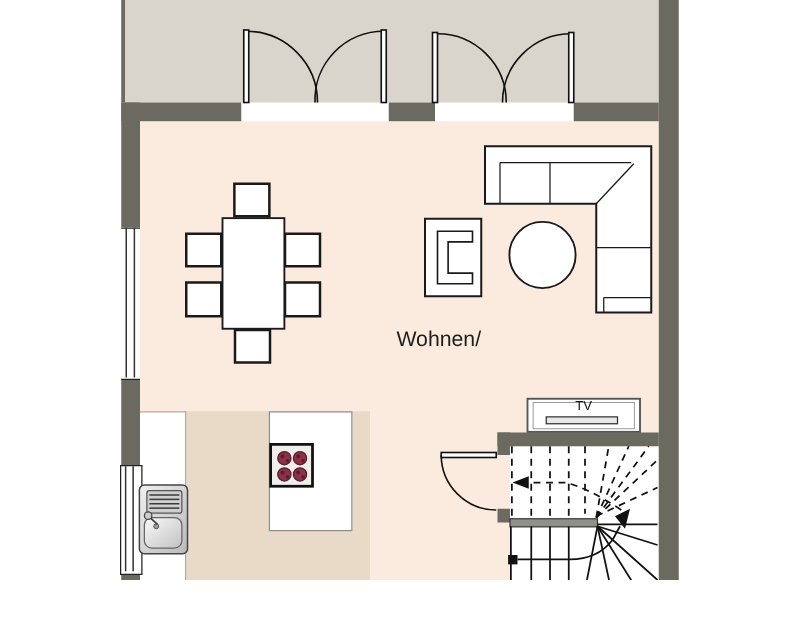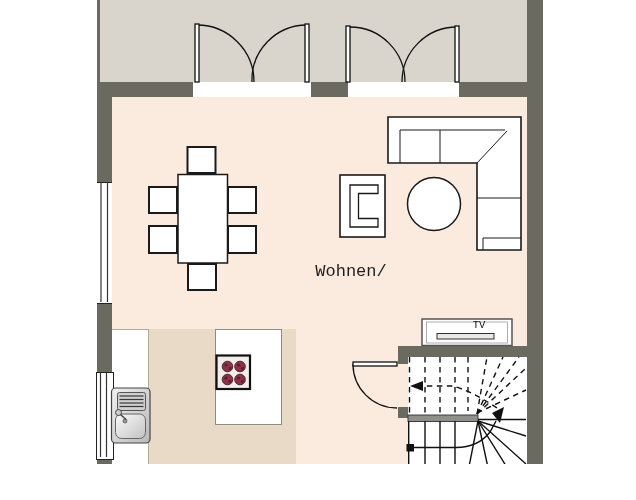--- a/index.html
+++ b/index.html
@@ -1,26 +1,26 @@
 <!DOCTYPE html>
 <html><head>
 <meta charset="utf-8">
 <style>
   html,body{margin:0;padding:0;background:#fff;}
   #plan{position:relative;width:636px;height:464px;background:#ffffff;overflow:hidden;
-        font-family:Liberation Mono, monospace;}
+        font-family:Liberation Sans, sans-serif;}
   .wall{position:absolute;background:#6a6a61;}
   .floor-main{position:absolute;background:#fbebdf;}
   .floor-terrace{position:absolute;background:#d9d5cc;}
   .floor-kitchen{position:absolute;background:#e9dac7;}
   .white{position:absolute;background:#ffffff;}
   svg{position:absolute;left:0;top:0;}
   #room-label{position:absolute;left:295px;top:263px;width:112px;text-align:center;
     font-size:17px;line-height:18px;color:#1d1d1d;}
-  #tv-label{position:absolute;left:434px;top:319.5px;width:90px;text-align:center;
+  #tv-label{position:absolute;left:422px;top:319.5px;width:90px;text-align:center;
     font-size:10.5px;line-height:11px;color:#111;}
 </style>
 </head>
 <body>
 
 <div id="plan">
 
   <div class="floor-terrace" style="left:100px;top:0;width:427px;height:82px;"></div>
   <div class="floor-main" style="left:112px;top:97px;width:415px;height:380px;"></div>
   <div class="floor-main" style="left:296px;top:477px;width:102px;height:23px;"></div>

